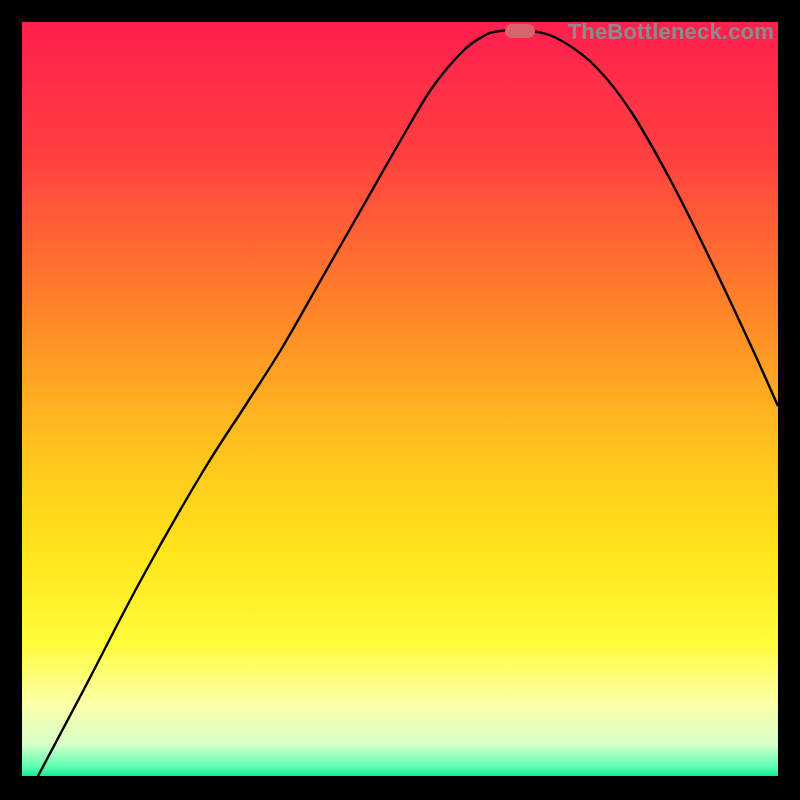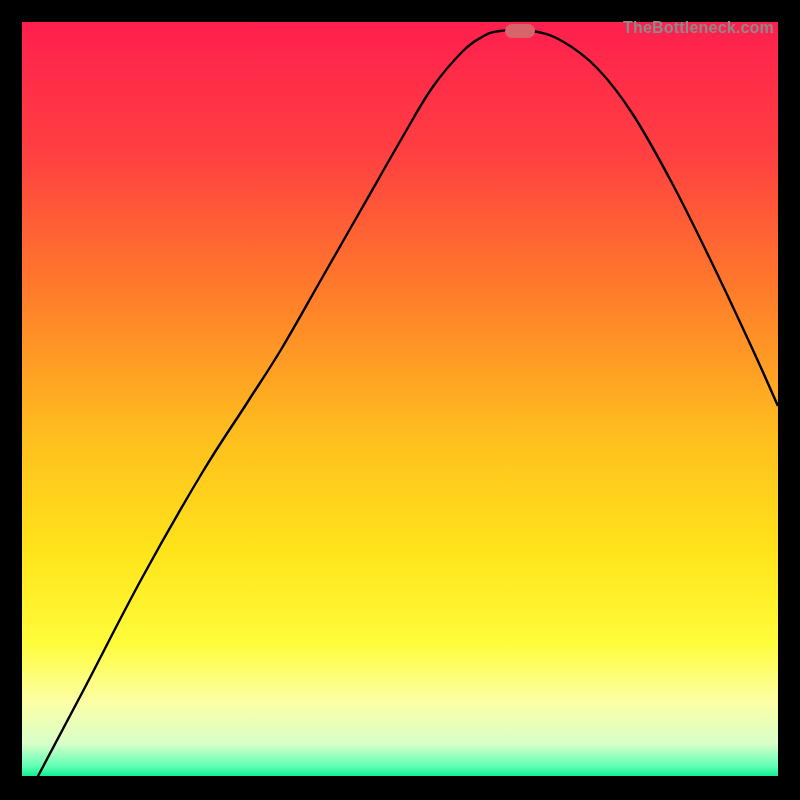--- a/index.html
+++ b/index.html
@@ -23,21 +23,21 @@
     left: 0;
     top: 0;
     width: 756px;
     height: 756px;
   }
   .watermark {
     position: absolute;
     top: -3px;
     right: 4px;
     font-family: Arial, Helvetica, sans-serif;
-    font-size: 16px;
+    font-size: 22px;
     font-weight: 600;
     color: #8b8b8b;
     letter-spacing: 0.2px;
   }
   .marker {
     position: absolute;
     background: #d9636b;
     border-radius: 8px;
   }
 </style>

